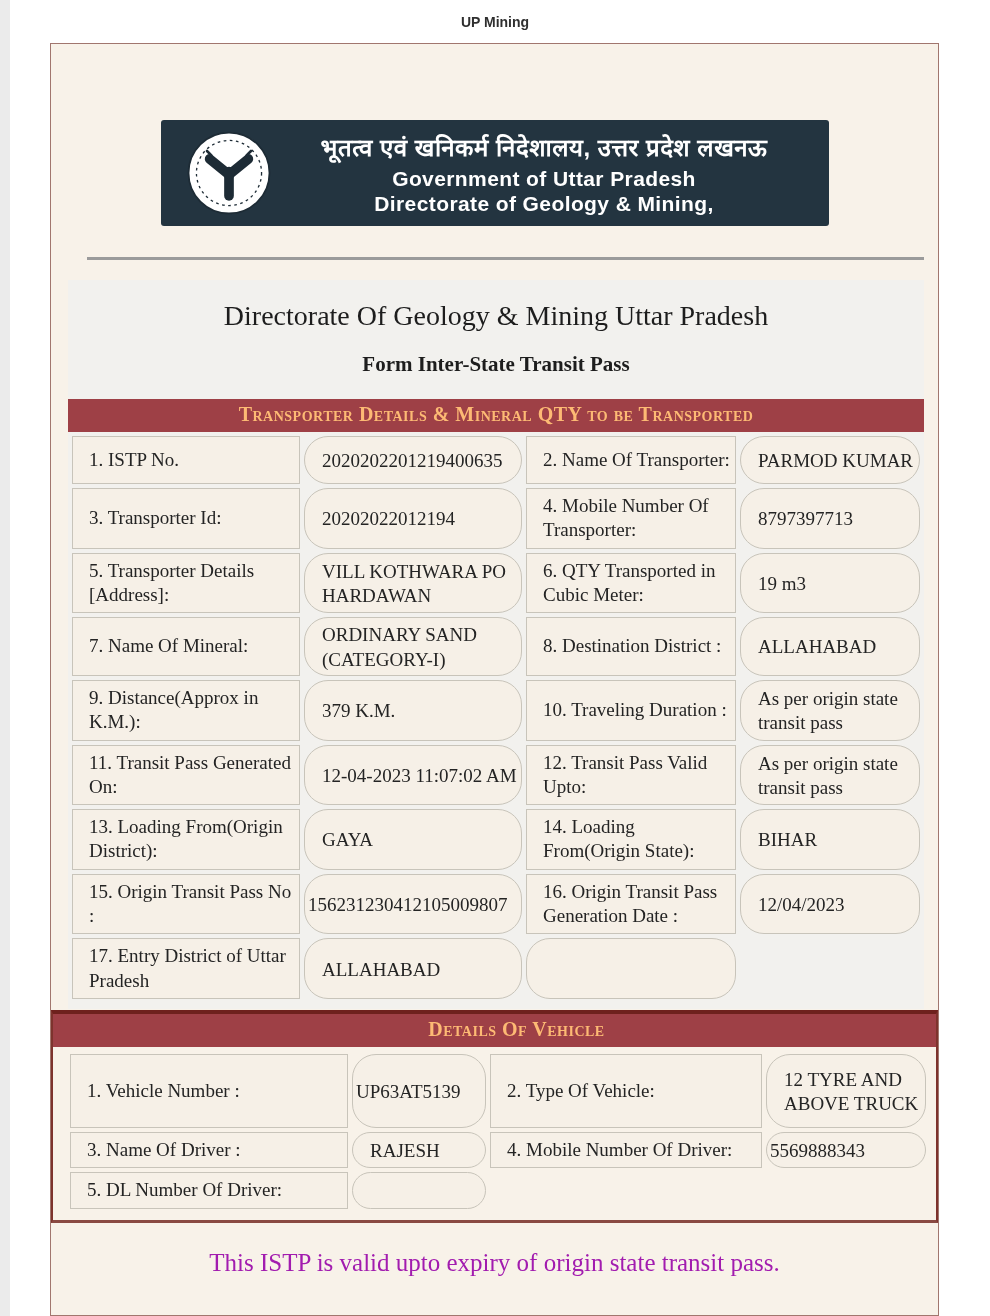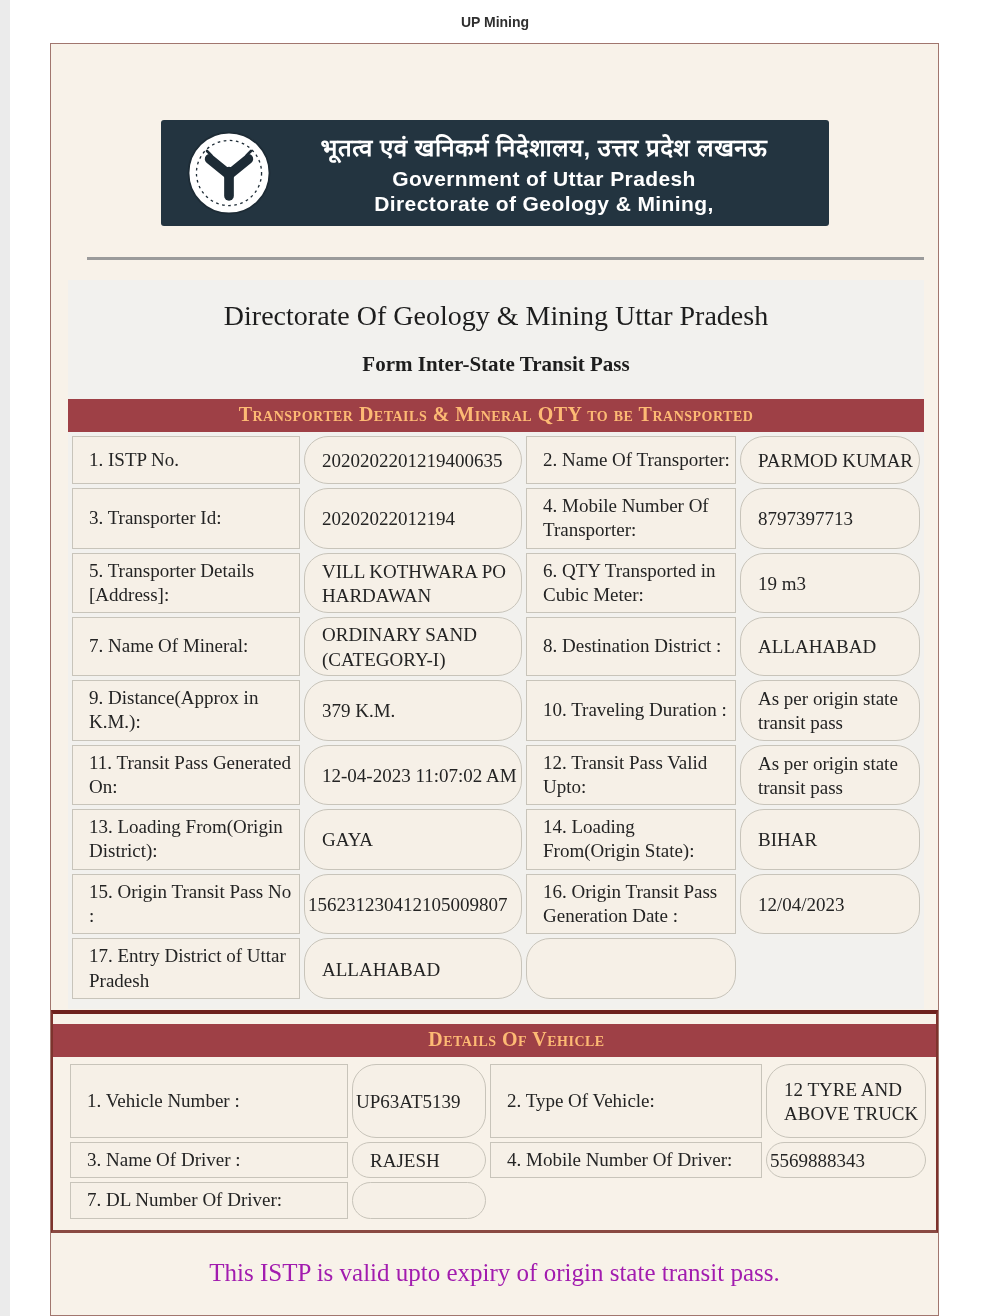--- a/index.html
+++ b/index.html
@@ -37,21 +37,21 @@
   td.lbl { padding:5px 4px 5px 16px; }
   td.val { padding:5px 4px 3px 17px;border-radius:24px; }
   td.val-tight { padding-left:3px; }
   td.ghost { background:transparent; border:none; }
   .t1 td { height:48px; }
 
   
   .vehicle-section { margin-top:1px; border-top:4px solid #6e211d;
                      border-left:2px solid #7d332d; border-right:2px solid #7d332d;
                      border-bottom:3px solid #8a4a42; padding-bottom:7px; }
-  .vehicle-section .bar { margin-top:10px;padding-left:44px; }
+  .vehicle-section .bar { margin-top:0;padding-left:44px; }
   .t2-wrap { margin:3px 11px 0 13px; }
   .t2 tr.row-tall td { height:74px; }
   .t2 td { height:36px; }
 
   .footer-note { margin-top:26px; text-align:center; font-size:25px; color:#a21caf; }
 </style>
 </head>
 <body>
 
 <div class="edge-strip"></div>
@@ -167,21 +167,21 @@
           <td class="lbl">2. Type Of Vehicle:</td>
           <td class="val">12 TYRE AND ABOVE TRUCK</td>
         </tr>
         <tr>
           <td class="lbl">3. Name Of Driver :</td>
           <td class="val">RAJESH</td>
           <td class="lbl">4. Mobile Number Of Driver:</td>
           <td class="val val-tight">5569888343</td>
         </tr>
         <tr>
-          <td class="lbl">7. DL Number Of Driver:</td>
+          <td class="lbl">5. DL Number Of Driver:</td>
           <td class="val"></td>
           <td class="ghost"></td>
           <td class="ghost"></td>
         </tr>
       </tbody>
         </table>
     </div>
   </div>
 
   <div class="footer-note">This ISTP is valid upto expiry of origin state transit pass.</div>

